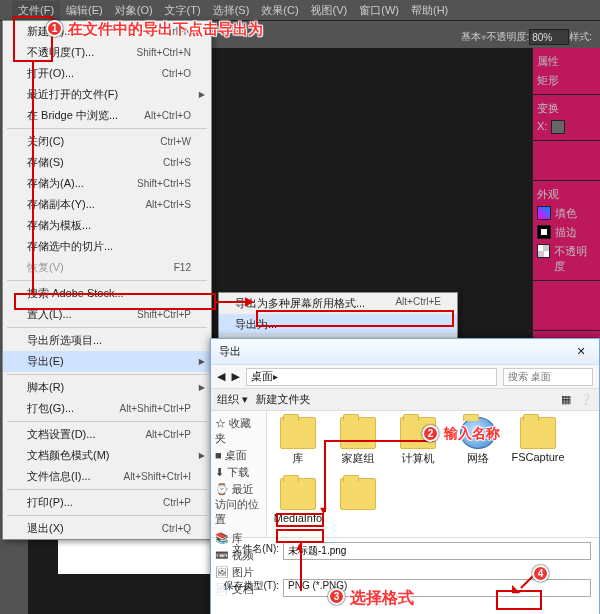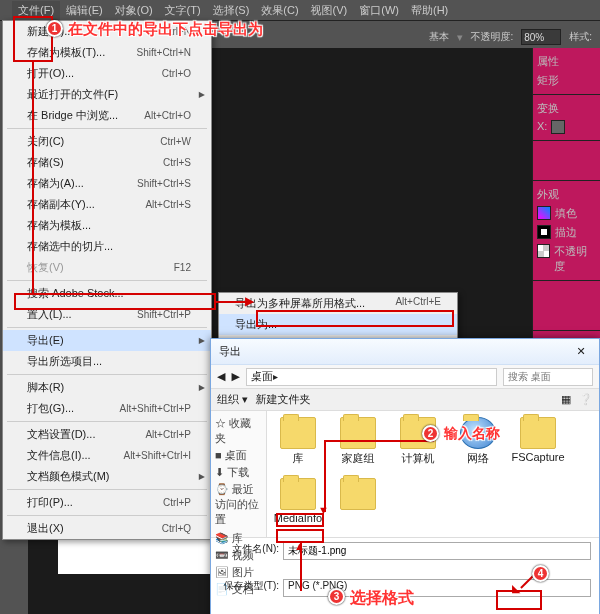--- a/index.html
+++ b/index.html
@@ -1,20 +1,20 @@
 <!DOCTYPE html>
 <html><head>
 <meta charset="utf-8">
 <style>
 *{margin:0;padding:0;box-sizing:border-box;font-family:"Microsoft YaHei",sans-serif;font-size:11px}
 body{background:#323232;width:600px;height:614px;position:relative;overflow:hidden;color:#ccc}
 .menubar{background:#535353;height:20px;display:flex;align-items:center;padding:0 12px;position:relative;z-index:5}
 .menubar span{padding:2px 6px;cursor:pointer}
 .menubar .active{background:#4a4a4a}
-.toolbar{background:#535353;height:28px;border-top:1px solid #222;display:flex;align-items:center;padding:16px 8px;gap:8px}
+.toolbar{background:#535353;height:28px;border-top:1px solid #222;display:flex;align-items:center;padding:16px 8px;gap:0}
 .toolbar .lbl{font-size:10px}
 .toolbar input[type=text]{background:#3a3a3a;border:1px solid #222;color:#ddd;width:40px;height:16px;font-size:10px;padding:0 2px}
 .leftbar{position:absolute;left:0;top:48px;width:28px;bottom:0;background:#535353;display:flex;flex-direction:column;align-items:center;padding-top:4px;gap:2px}
 .leftbar .tool{width:22px;height:22px;display:flex;align-items:center;justify-content:center;color:#ddd;font-size:13px}
 .rightpanels{position:absolute;right:0;top:48px;width:68px;bottom:0;background:#be185d;border-left:1px solid #222}
 .rightpanels .sec{padding:6px 4px;border-bottom:1px solid #222;font-size:10px;color:#bbb}
 .rightpanels .row{display:flex;gap:4px;margin-top:4px}
 .rightpanels .sw{width:14px;height:14px;background:#666;border:1px solid #222}
 .canvas{position:absolute;left:28px;right:68px;top:48px;bottom:0;background:#1b1b1b}
 .canvas .page{position:absolute;left:30px;bottom:40px;width:180px;height:120px;background:#fff}
@@ -125,21 +125,21 @@
     <div class="sphere"></div>
   </div>
 </div>
 
 <div class="filemenu" id="filemenu">
     <div class="mi">
       <span>新建(N)...</span>
       <span class="sc">Ctrl+N</span>
     </div>
     <div class="mi">
-      <span>存储为模板(T)...</span>
+      <span>不透明度(T)...</span>
       <span class="sc">Shift+Ctrl+N</span>
     </div>
     <div class="mi">
       <span>打开(O)...</span>
       <span class="sc">Ctrl+O</span>
     </div>
     <div class="mi arrow">
       <span>最近打开的文件(F)</span>
     </div>
     <div class="mi">
@@ -175,45 +175,45 @@
     </div>
     <div class="sep"></div>
     <div class="mi">
       <span>搜索 Adobe Stock...</span>
     </div>
     <div class="mi">
       <span>置入(L)...</span>
       <span class="sc">Shift+Ctrl+P</span>
     </div>
     <div class="sep"></div>
+    <div class="mi">
+      <span>导出所选项目...</span>
+    </div>
     <div class="mi hl arrow">
       <span>导出(E)</span>
     </div>
-    <div class="mi">
-      <span>导出所选项目...</span>
-    </div>
     <div class="sep"></div>
     <div class="mi arrow">
       <span>脚本(R)</span>
     </div>
     <div class="mi">
       <span>打包(G)...</span>
       <span class="sc">Alt+Shift+Ctrl+P</span>
     </div>
     <div class="sep"></div>
     <div class="mi">
       <span>文档设置(D)...</span>
       <span class="sc">Alt+Ctrl+P</span>
     </div>
+    <div class="mi arrow">
+      <span>文档颜色模式(M)</span>
+    </div>
     <div class="mi">
       <span>文件信息(I)...</span>
       <span class="sc">Alt+Shift+Ctrl+I</span>
-    </div>
-    <div class="mi arrow">
-      <span>文档颜色模式(M)</span>
     </div>
     <div class="sep"></div>
     <div class="mi">
       <span>打印(P)...</span>
       <span class="sc">Ctrl+P</span>
     </div>
     <div class="sep"></div>
     <div class="mi">
       <span>退出(X)</span>
       <span class="sc">Ctrl+Q</span>

